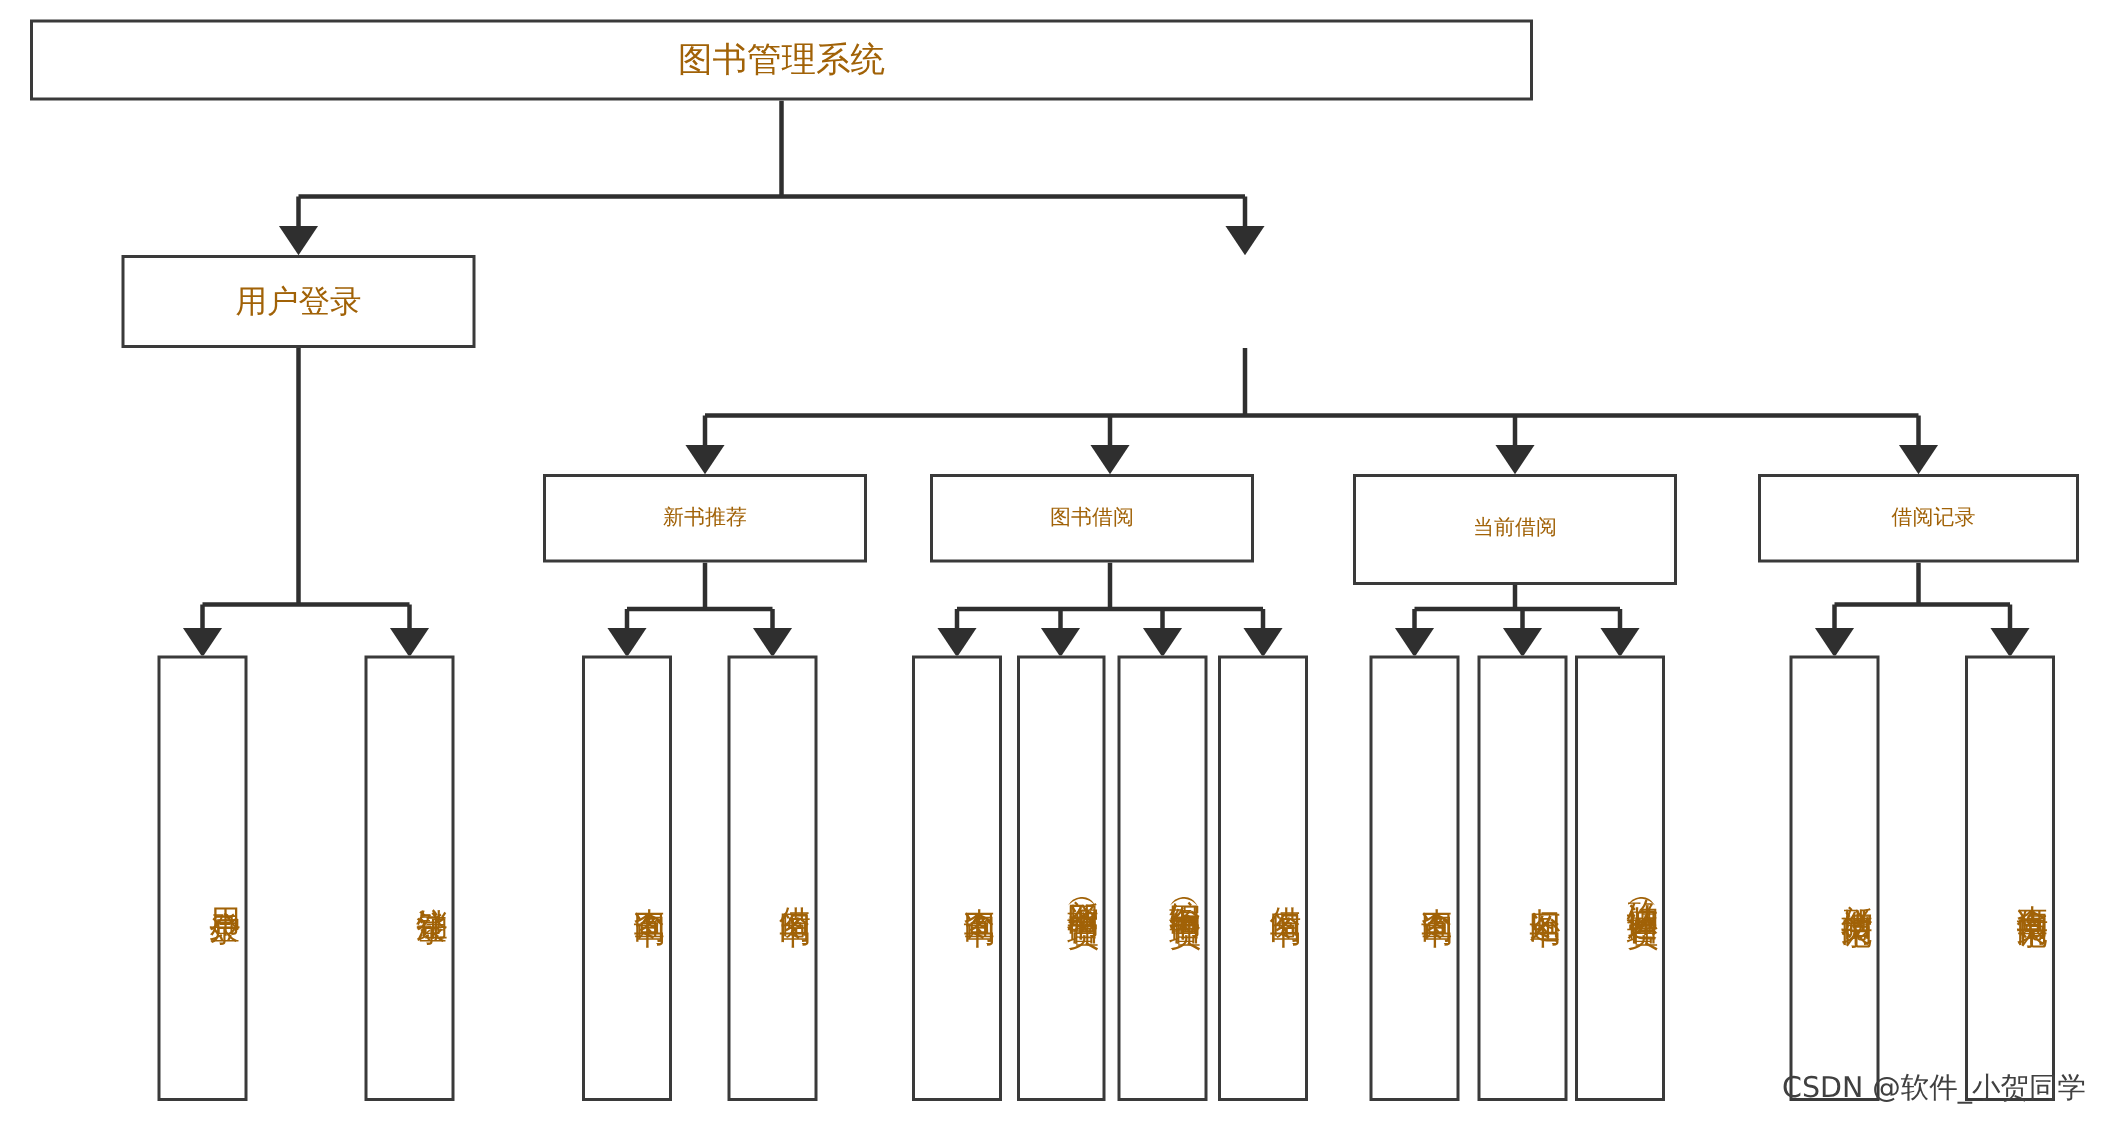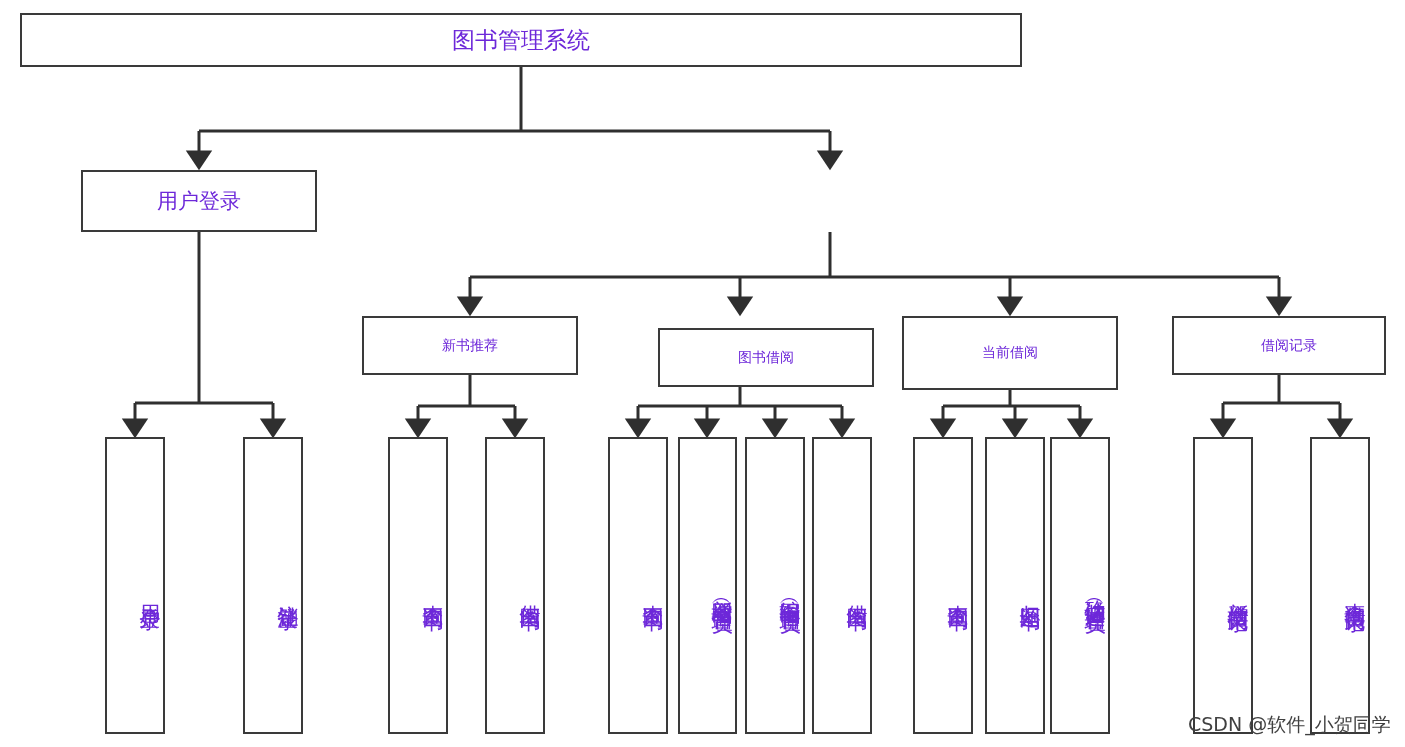--- a/index.html
+++ b/index.html
@@ -23,21 +23,21 @@
     pointer-events: none;
   }
   .node {
     position: absolute;
     box-sizing: border-box;
     border: 2.5px solid #3a3a3a;
     background: #ffffff;
     display: flex;
     align-items: center;
     justify-content: center;
-    color: #6d28d9;
+    color: #a16207;
     line-height: 1.25;
   }
   .node.level0 { font-size: 23px; }
   .node.level1 { font-size: 21px; }
   .node.level2 { font-size: 14px; }
   .node.leaf {
     font-size: 21px;
     writing-mode: vertical-rl;
     text-orientation: upright;
     align-items: flex-start;
@@ -119,21 +119,21 @@
     <span>图书管理系统</span>
   </div>
 
   <div class="node level1" style="left:81px;top:170px;width:236px;height:62px;">
     <span>用户登录</span>
   </div>
 
   <div class="node level2" style="left:362px;top:316px;width:216px;height:59px;">
     <span>新书推荐</span>
   </div>
-  <div class="node level2" style="left:658px;top:316px;width:216px;height:59px;margin-top:12px;">
+  <div class="node level2" style="left:620px;top:316px;width:216px;height:59px;">
     <span>图书借阅</span>
   </div>
   <div class="node level2" style="left:902px;top:316px;width:216px;height:74px;">
     <span>当前借阅</span>
   </div>
   <div class="node level2" style="left:1172px;top:316px;width:214px;height:59px;padding-left:20px;">
     <span>借阅记录</span>
   </div>
 
   <div class="node leaf" style="left:105px;top:437px;width:60px;height:297px;">

